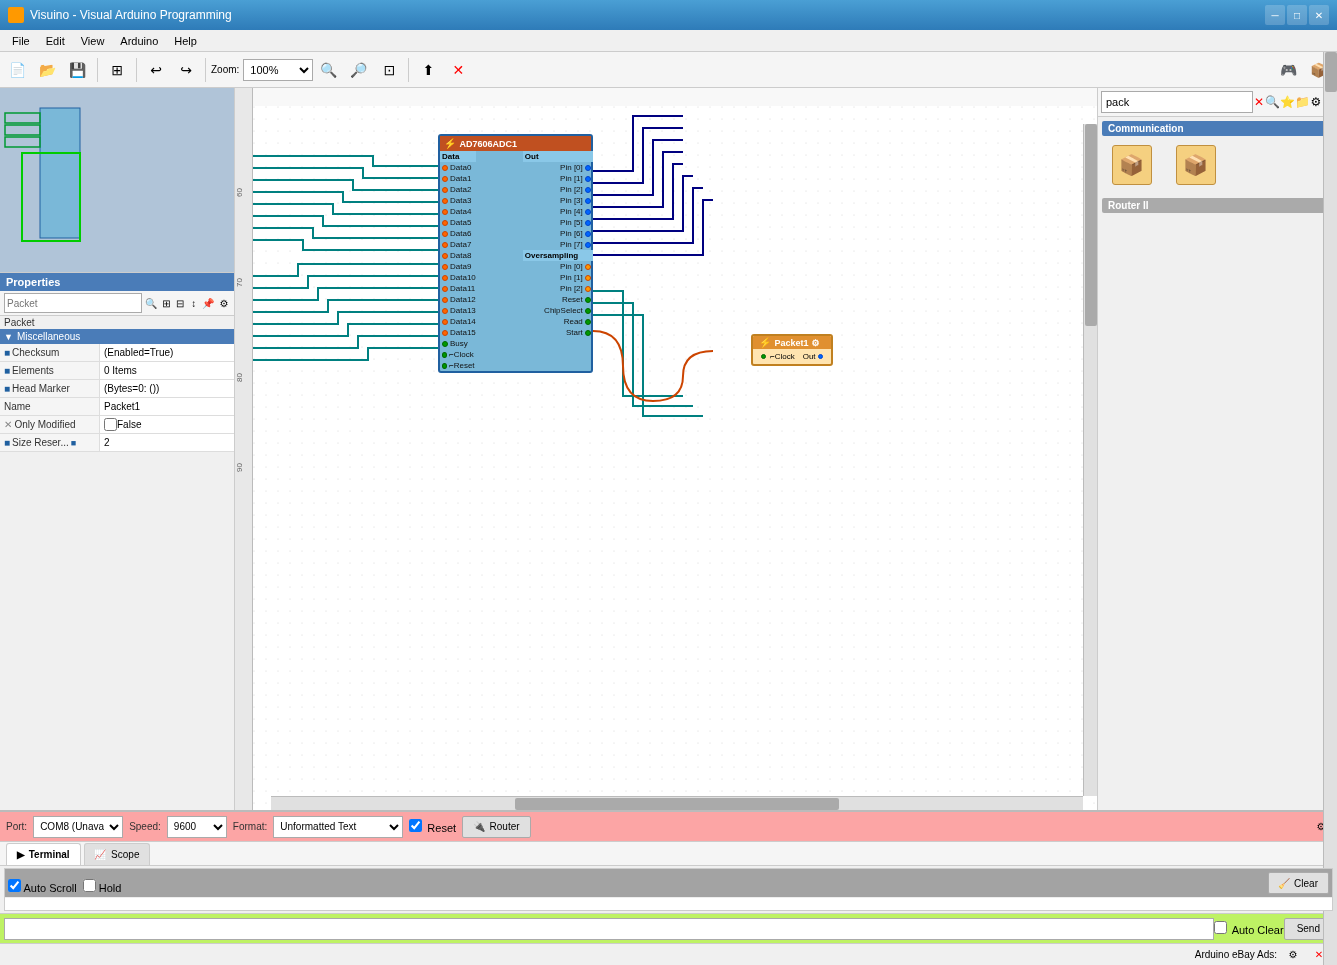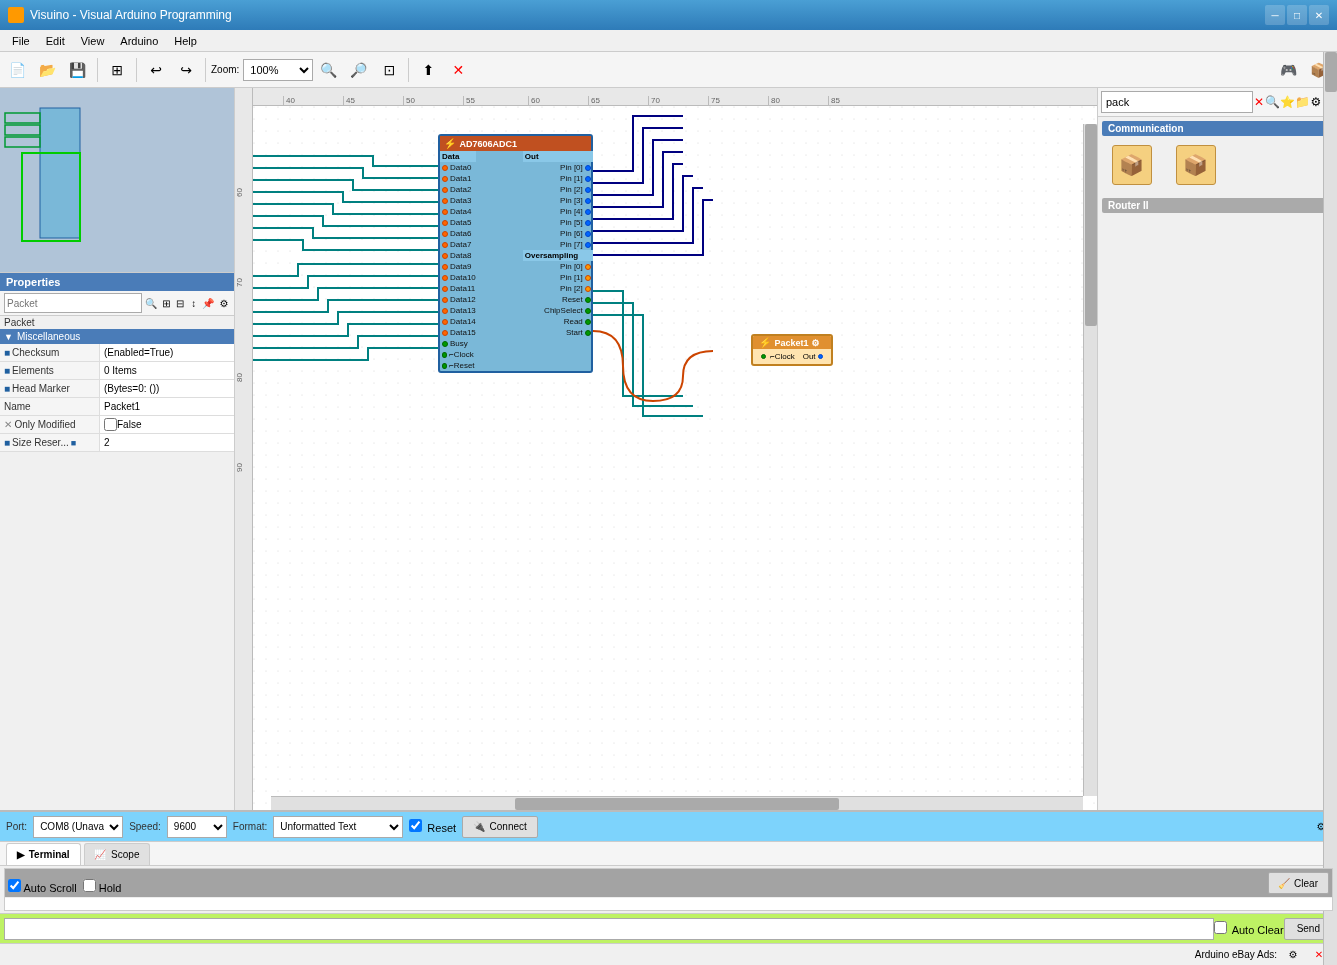--- a/index.html
+++ b/index.html
@@ -321,21 +321,21 @@
       display: flex;
       align-items: center;
       padding: 0 6px;
       font-size: 10px;
       gap: 12px;
     }
 
     
     #port-bar {
       height: 30px;
-      background: #7dd3fc;
+      background: #fca5a5;
       border-bottom: 1px solid #ccc;
       display: flex;
       align-items: center;
       padding: 0 6px;
       gap: 6px;
     }
     .port-label-txt { font-size: 10px; color: #333; }
     .port-select {
       height: 22px; font-size: 10px; border: 1px solid #aaa; background: white; padding: 0 2px;
     }
@@ -561,37 +561,20 @@
           <span style="color:#2060a0;margin-right:2px;">■</span>Size Reser...
           <span style="margin-left:2px;font-size:9px;color:#2060a0;">■</span>
         </div>
         <div class="prop-val">2</div>
       </div>
     </div>
   </div>
 
   <div id="canvas-area">
 
-    <div id="ruler-top">
-      <div style="display:flex;width:100%;height:100%;align-items:flex-end;padding-left:5px;">
-        <div style="position:absolute;left:0;top:0;right:0;bottom:0;display:flex;align-items:flex-end;">
-
-          <span style="position:absolute;left:30px;" class="ruler-tick">40</span>
-          <span style="position:absolute;left:90px;" class="ruler-tick">45</span>
-          <span style="position:absolute;left:150px;" class="ruler-tick">50</span>
-          <span style="position:absolute;left:210px;" class="ruler-tick">55</span>
-          <span style="position:absolute;left:275px;" class="ruler-tick">60</span>
-          <span style="position:absolute;left:335px;" class="ruler-tick">65</span>
-          <span style="position:absolute;left:395px;" class="ruler-tick">70</span>
-          <span style="position:absolute;left:455px;" class="ruler-tick">75</span>
-          <span style="position:absolute;left:515px;" class="ruler-tick">80</span>
-          <span style="position:absolute;left:575px;" class="ruler-tick">85</span>
-        </div>
-      </div>
-    </div>
 
     <div id="ruler-left">
       <span style="position:absolute;top:100px;transform:rotate(-90deg);font-size:8px;">60</span>
       <span style="position:absolute;top:190px;transform:rotate(-90deg);font-size:8px;">70</span>
       <span style="position:absolute;top:285px;transform:rotate(-90deg);font-size:8px;">80</span>
       <span style="position:absolute;top:375px;transform:rotate(-90deg);font-size:8px;">90</span>
     </div>
 
     <div id="canvas-content">
 
@@ -885,21 +868,21 @@
     <span class="port-label-txt">Format:</span>
     <select class="port-select" style="width:130px;">
       <option>Unformatted Text</option>
     </select>
     <label>
       <input type="checkbox" class="port-checkbox" checked="" style="">
       <span>Reset</span>
     </label>
     <button class="port-btn">
       <span style="font-size:10px;">🔌</span>
-      <span>Connect</span>
+      <span>Router</span>
     </button>
     <div style="flex:1;"></div>
     <button class="props-tb-btn">⚙</button>
   </div>
 
   <div id="terminal-tabs">
     <div class="tab-item active">
       <span style="font-size:10px;">▶</span>
       <span>Terminal</span>
     </div>

